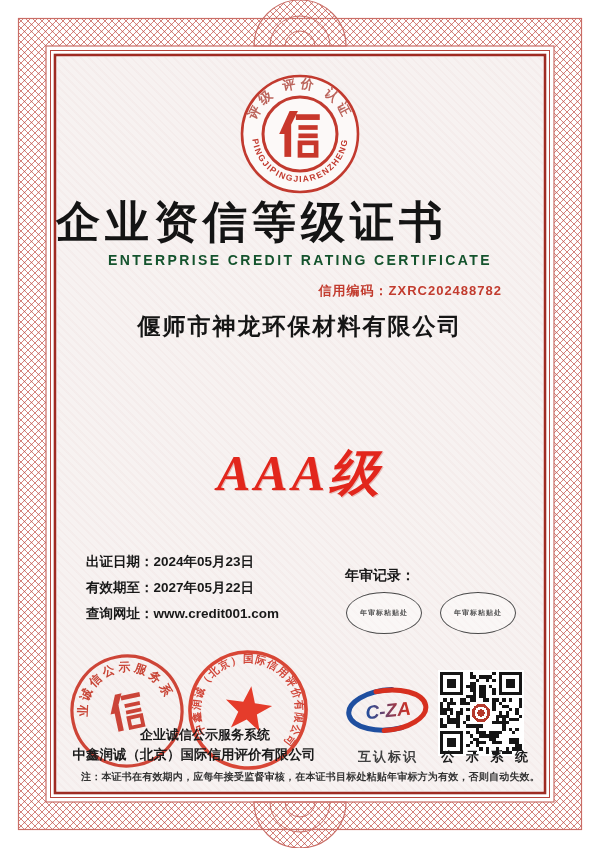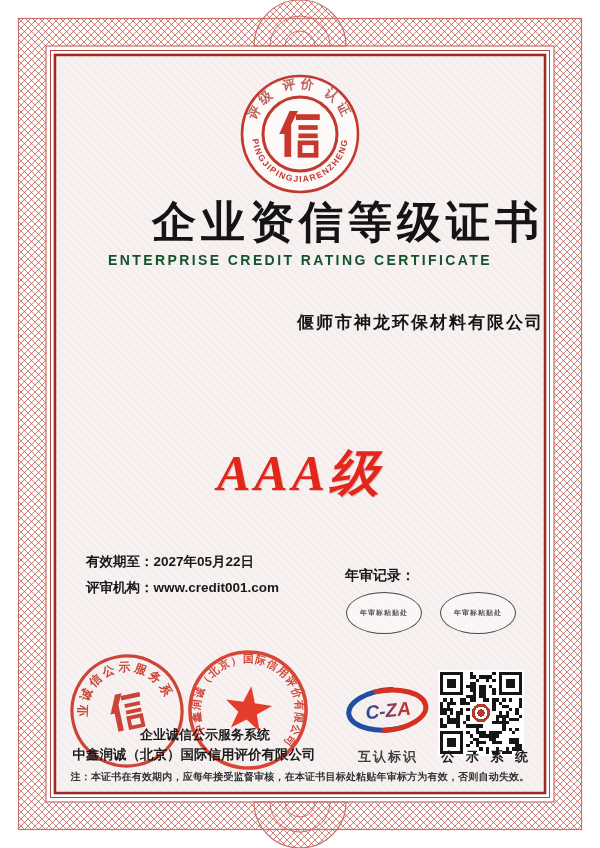--- a/index.html
+++ b/index.html
@@ -9,35 +9,35 @@
   }
   .border-layer{position:absolute;left:0;top:0;width:600px;height:848px;pointer-events:none;}
   .paper{
     position:absolute;left:57px;top:57px;width:486px;height:734px;
     background:#f7f2f1;
     background-image:repeating-linear-gradient(45deg,rgba(200,140,140,0.05) 0 2px,transparent 2px 6px);
   }
   .abs{position:absolute;}
   .emblem{left:238px;top:72px;width:124px;height:124px;}
   .title{
-    left:56px;top:193px;width:488px;text-align:right;
+    left:56px;top:193px;width:488px;text-align:left;
     font-size:44px;font-weight:900;letter-spacing:5px;color:#141414;
     font-family:"Liberation Serif","DejaVu Serif",serif;
   }
   .subtitle{
     left:56px;top:252px;width:488px;text-align:center;
     font-size:14px;font-weight:700;letter-spacing:2.4px;color:#14532d;
   }
   .credit-code{
     left:56px;top:282px;width:446px;text-align:right;
     font-size:13px;font-weight:800;color:#c23b2e;letter-spacing:1px;
   }
   .company-name{
-    left:56px;top:311px;width:488px;text-align:right;
-    font-size:17px;font-weight:900;color:#151515;letter-spacing:2px;
+    left:56px;top:311px;width:488px;text-align:center;
+    font-size:23px;font-weight:900;color:#151515;letter-spacing:2px;
   }
   .uscc{
     left:56px;top:344px;width:488px;text-align:center;
     font-size:11.5px;font-weight:800;color:#c23b2e;letter-spacing:0.5px;
   }
   .statement{
     left:88px;top:369px;width:424px;
     font-size:15px;line-height:22px;font-weight:700;color:#1c1c1c;
     text-align:justify;text-indent:2em;letter-spacing:0.5px;
   }
@@ -62,21 +62,21 @@
   .sticker2{left:440px;top:592px;}
   .seal1{left:66px;top:650px;width:122px;height:122px;opacity:0.93;}
   .seal2{left:184px;top:646px;width:128px;height:128px;opacity:0.93;}
   .cza{left:342px;top:686px;width:92px;height:48px;}
   .qr-box{left:438px;top:670px;width:86px;height:86px;background:#fff;padding:2px;box-sizing:border-box;}
   .caption1{left:90px;top:726px;width:230px;text-align:center;font-size:13px;font-weight:900;color:#1b1b1b;}
   .caption2{left:58px;top:746px;width:272px;text-align:center;font-size:13.5px;font-weight:900;color:#1b1b1b;white-space:nowrap;}
   .cza-caption{left:342px;top:748px;width:92px;text-align:center;font-size:13px;font-weight:900;color:#404040;letter-spacing:2px;}
   .qr-caption{left:430px;top:748px;width:102px;text-align:right;font-size:13px;font-weight:900;color:#1b1b1b;letter-spacing:4px;white-space:nowrap;}
   .footer-note{
-    left:60px;top:770px;width:480px;text-align:center;
+    left:60px;top:770px;width:480px;text-align:right;
     font-size:10px;font-weight:700;color:#333;letter-spacing:0.2px;white-space:nowrap;
   }
 </style>
 </head>
 <body>
 
 <div class="page">
 
   <svg class="border-layer" viewBox="0 0 600 848" xmlns="http://www.w3.org/2000/svg">
     <defs>
@@ -121,31 +121,37 @@
       <textPath href="#emblem-top-arc" startOffset="50%" text-anchor="middle">评级 评价 认证</textPath>
     </text>
     <text font-size="8.6" font-weight="bold" fill="#c23a2f" letter-spacing="1.4">
       <textPath href="#emblem-bot-arc" startOffset="50%" text-anchor="middle">PINGJIPINGJIARENZHENG</textPath>
     </text>
     <use href="#xinlogo" x="36" y="36" width="52" height="52" color="#c8372b"></use>
   </svg>
 
   <div class="abs title">企业资信等级证书</div>
   <div class="abs subtitle">ENTERPRISE CREDIT RATING CERTIFICATE</div>
+  <div class="abs credit-code">
+    <span>信用编码：</span><span>ZXRC202488782</span>
+  </div>
 
   <div class="abs company-name">偃师市神龙环保材料有限公司</div>
 
   <div class="abs rating">AAA级</div>
 
   <div class="abs details">
+    <div class="row">
+      <span class="lbl">出证日期：</span><span class="val">2024年05月23日</span>
+    </div>
     <div class="row">
       <span class="lbl">有效期至：</span><span class="val">2027年05月22日</span>
     </div>
     <div class="row">
-      <span class="lbl">评审机构：</span><span class="val">www.credit001.com</span>
+      <span class="lbl">查询网址：</span><span class="val">www.credit001.com</span>
     </div>
   </div>
 
   <div class="abs annual-label">年审记录：</div>
   <div class="abs sticker sticker1">
     <span>年审标粘贴处</span>
   </div>
   <div class="abs sticker sticker2">
     <span>年审标粘贴处</span>
   </div>

